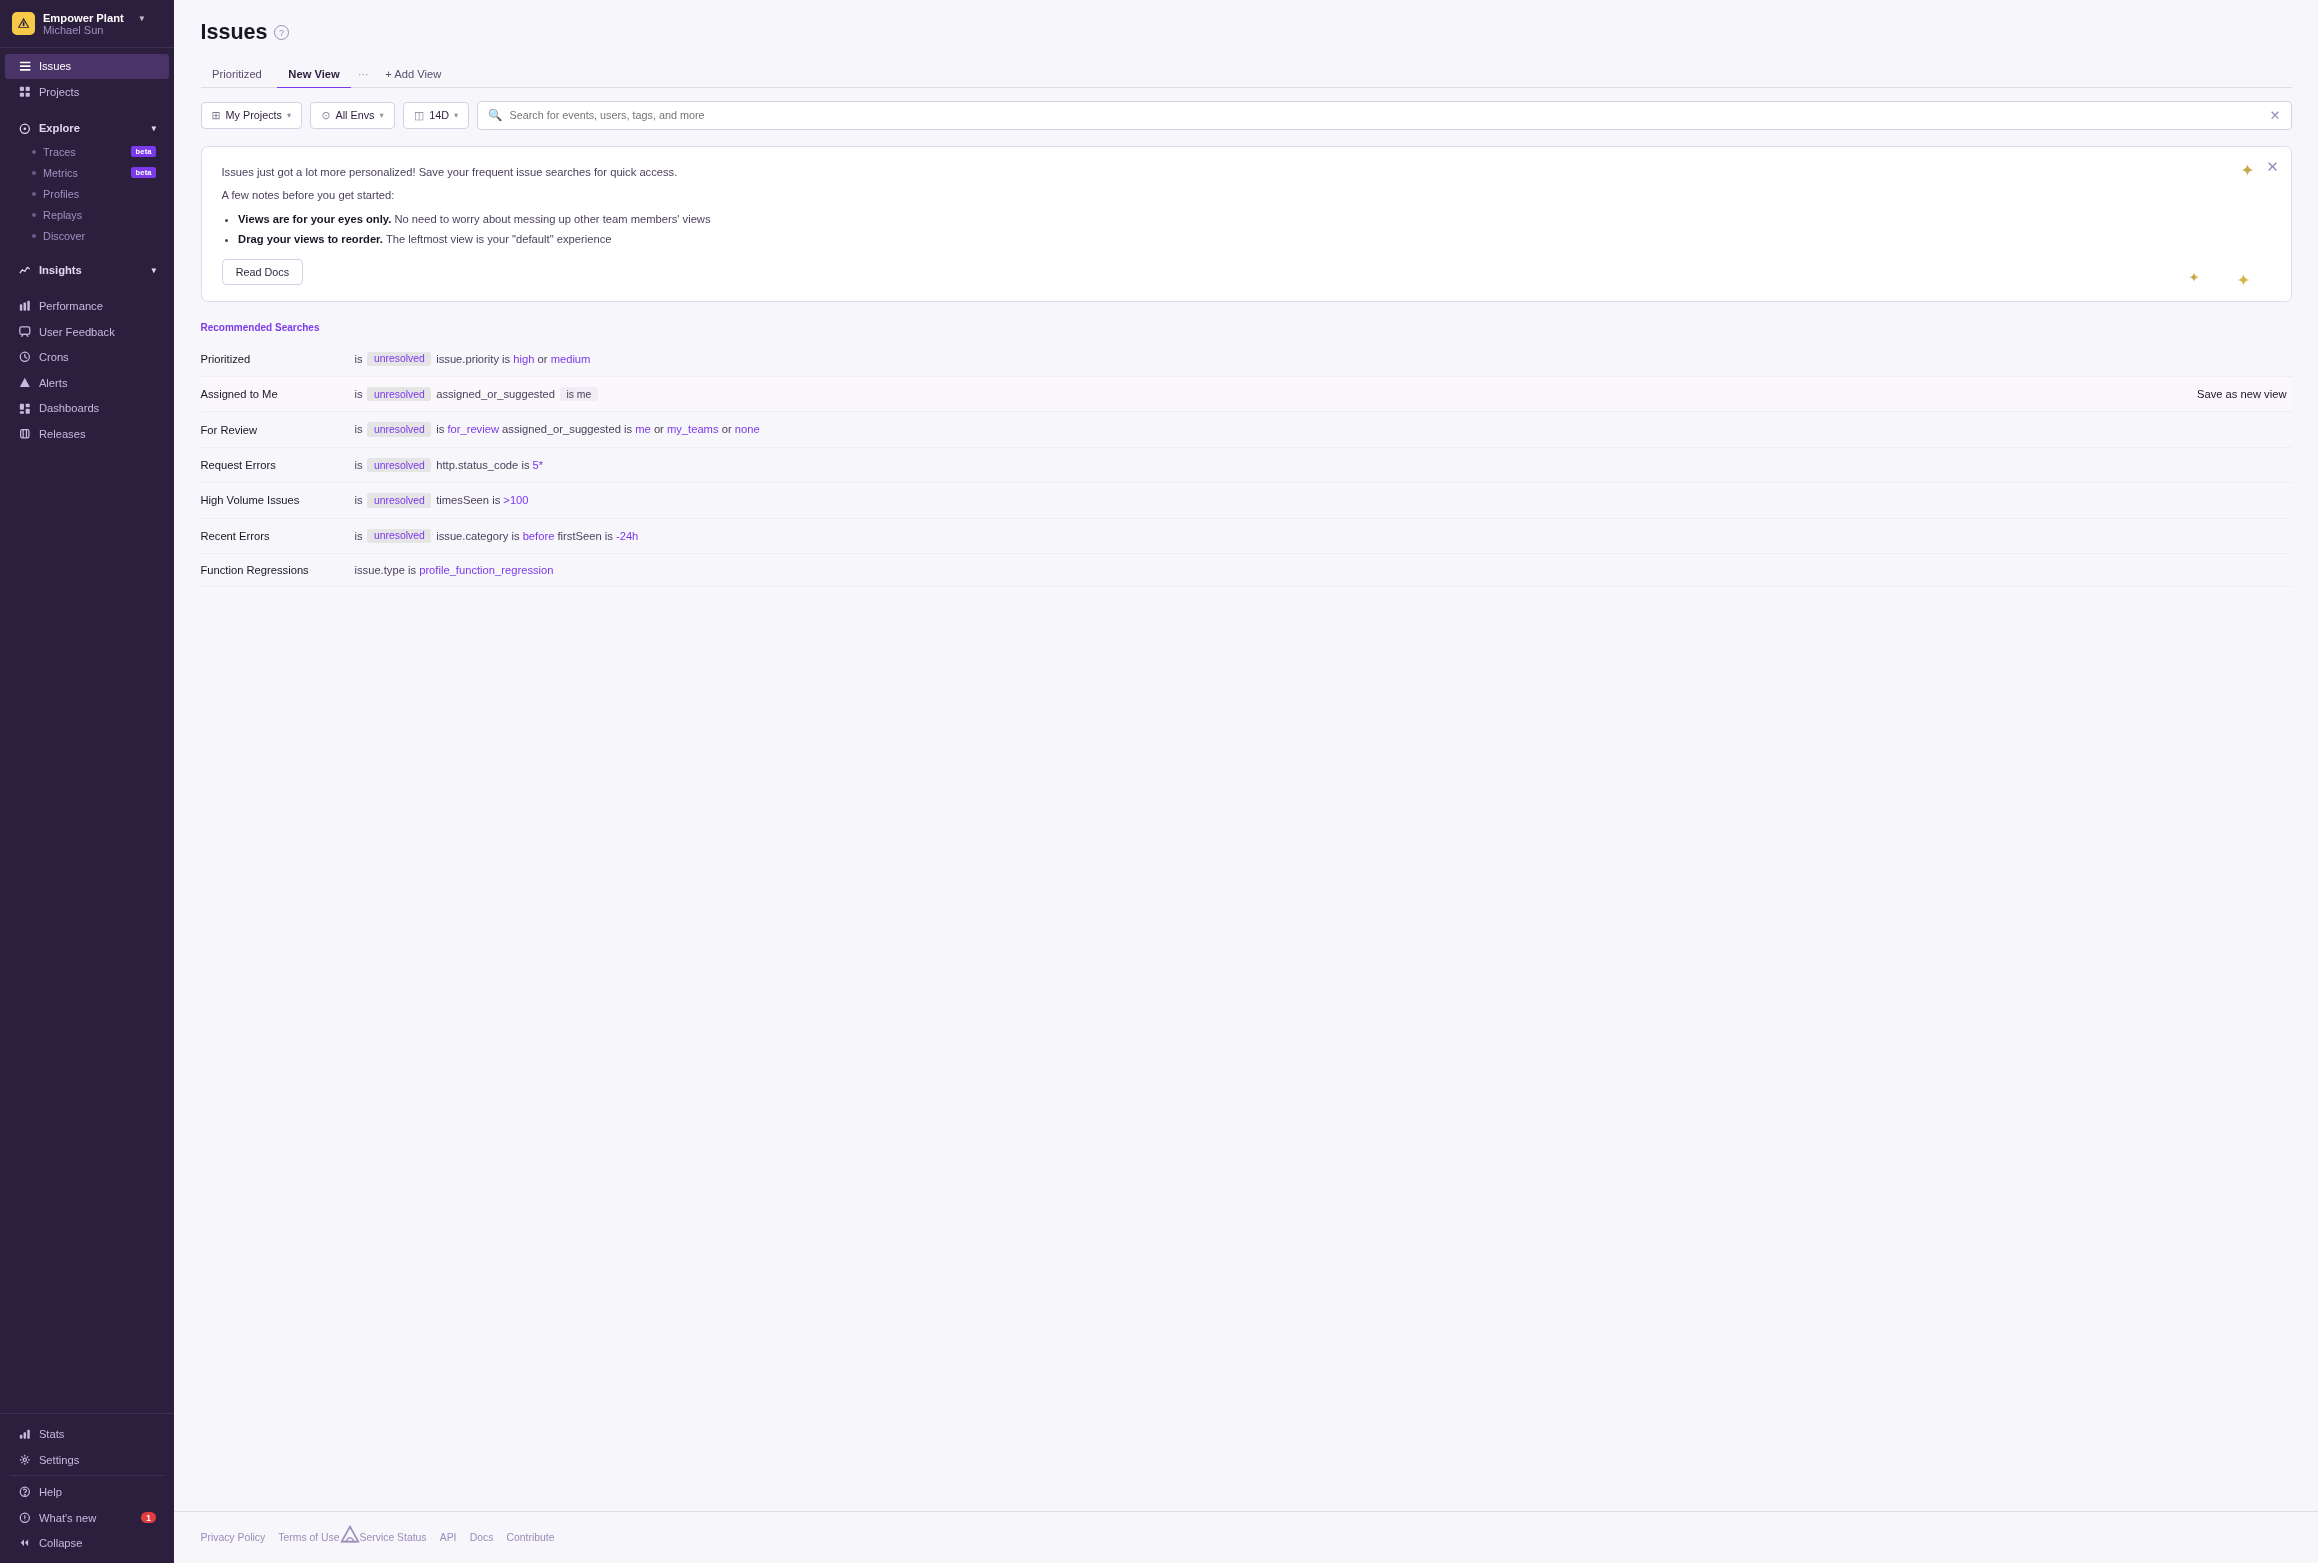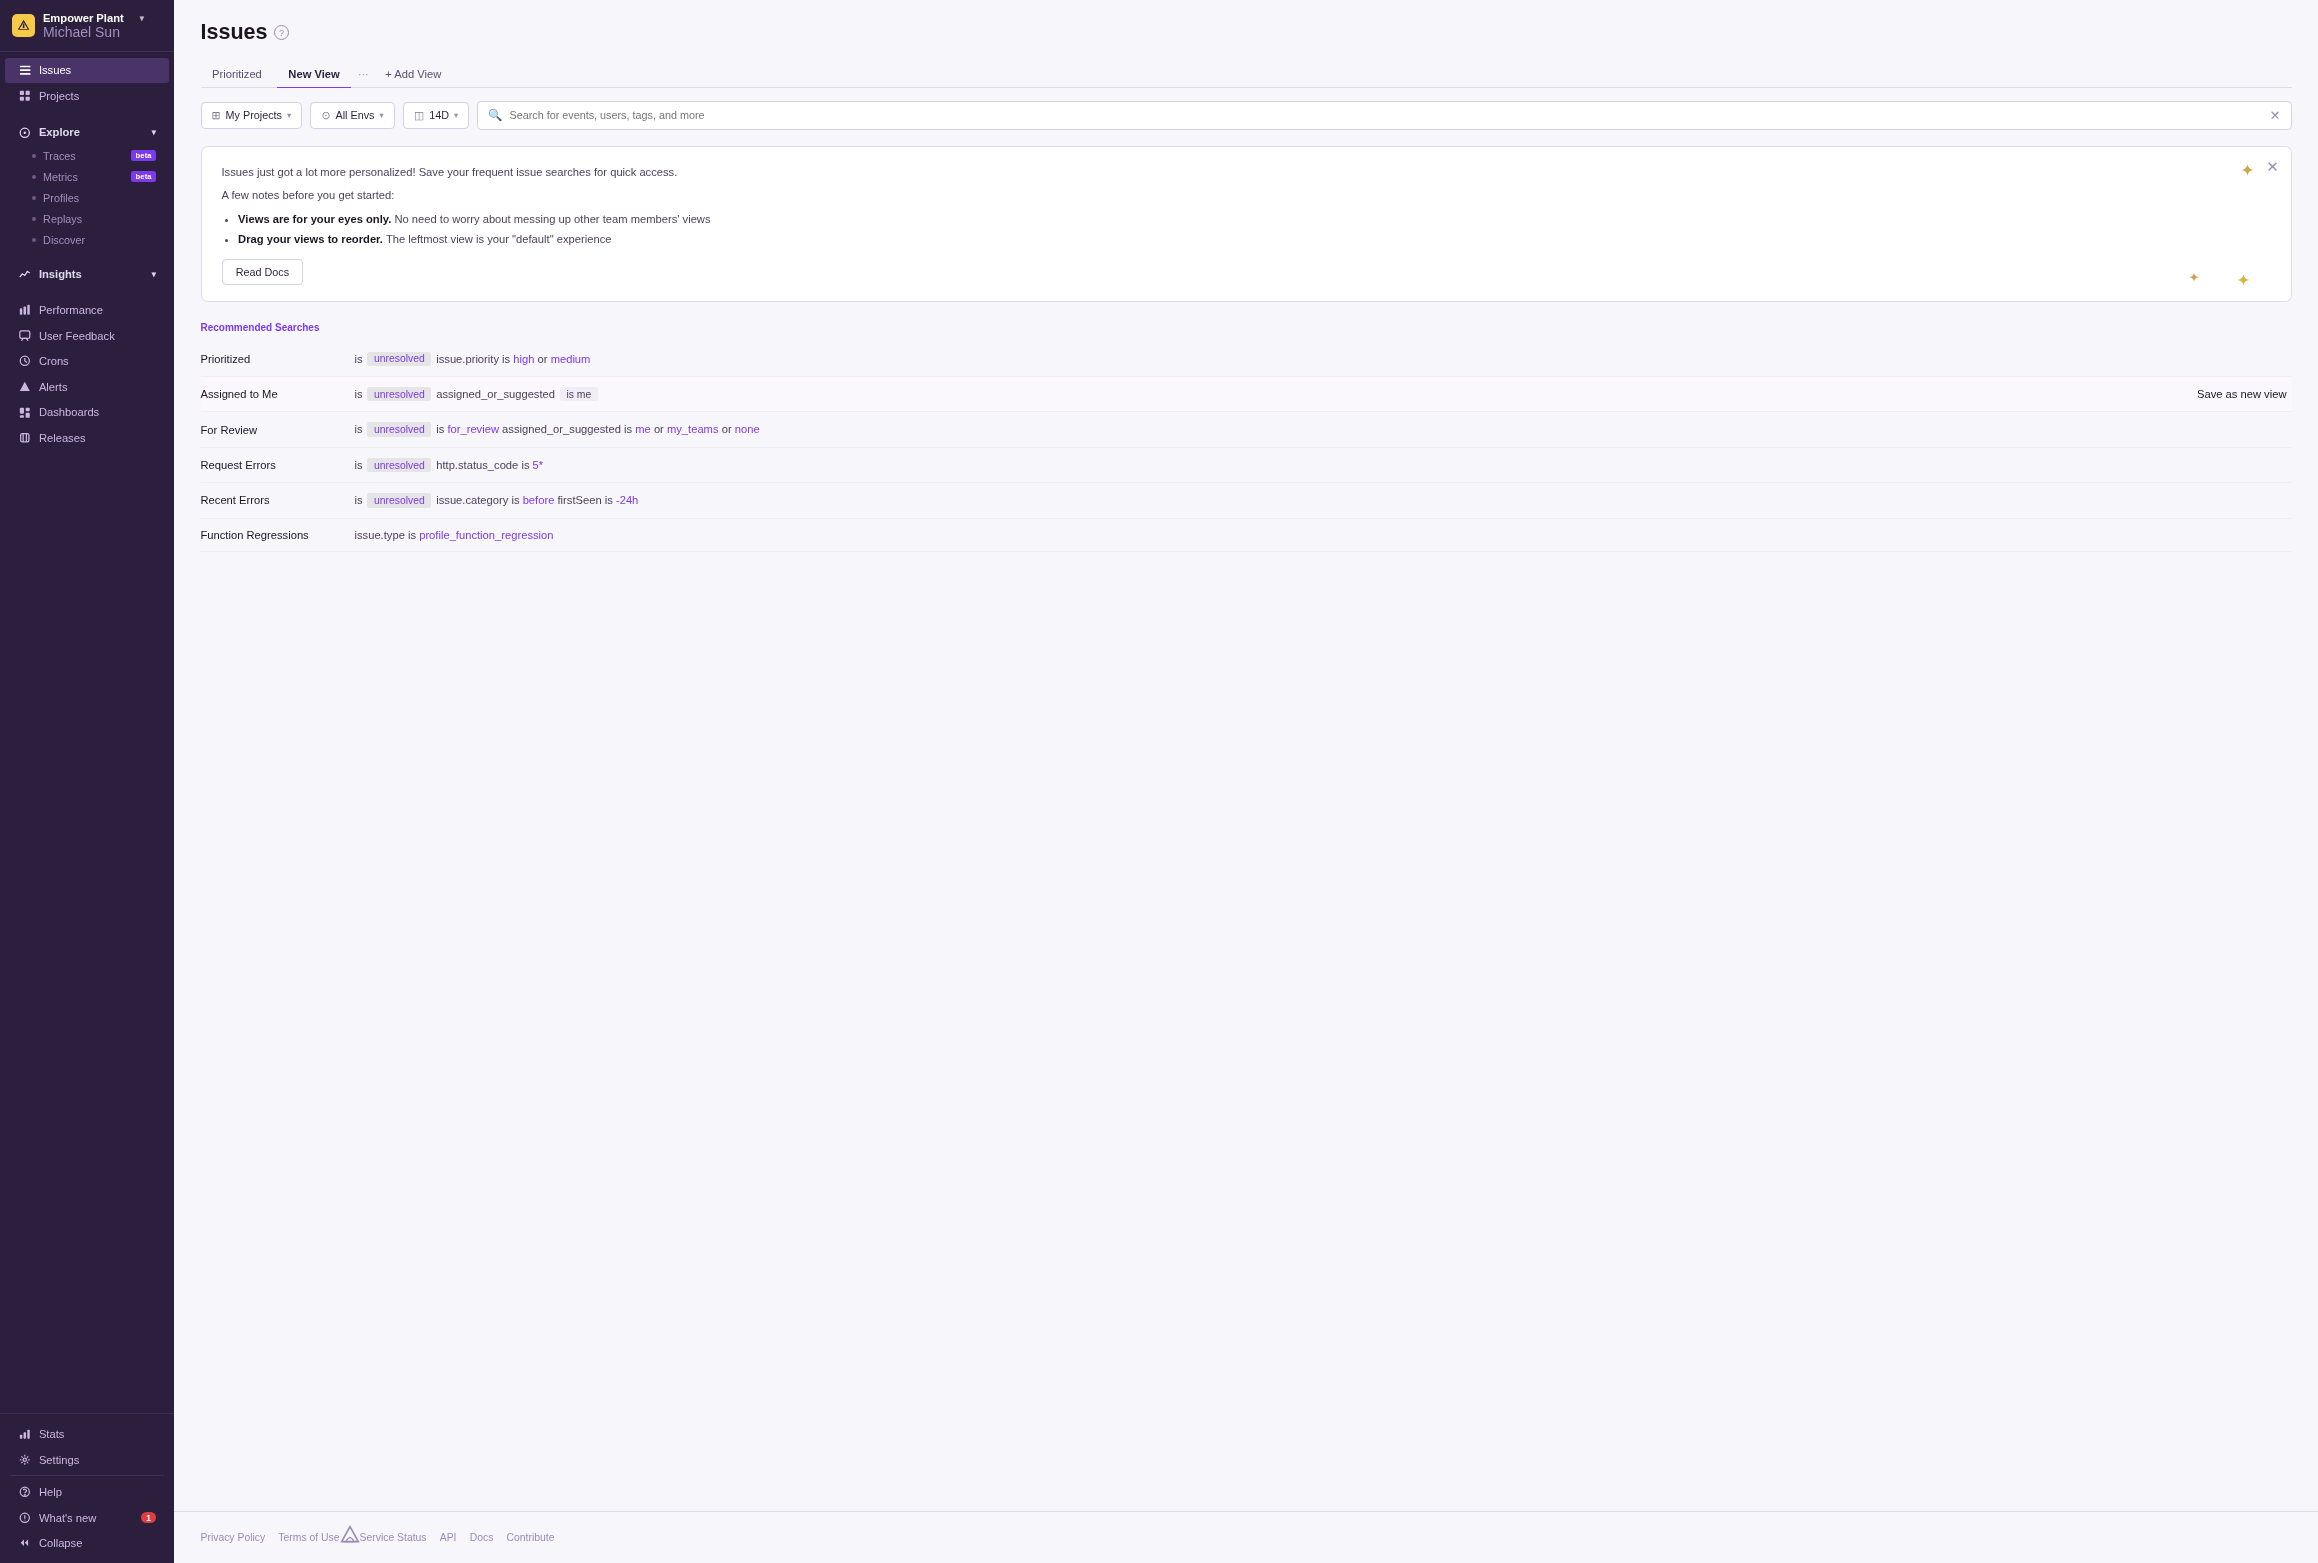--- a/index.html
+++ b/index.html
@@ -28,21 +28,21 @@
       width: 23px; height: 23px;
       background: #f7c948;
       border-radius: 5px;
       display: flex; align-items: center; justify-content: center;
       flex-shrink: 0;
     }
     .sidebar-logo svg { width: 13.2px; height: 13.2px; }
     .sidebar-org { display: flex; flex-direction: column; }
     .sidebar-org-name { color: #fff; font-weight: 600; font-size: 11.2px; display: flex; align-items: center; gap: 16px; }
     .sidebar-org-name .chevron { font-size: 8.3px; opacity: 0.7; }
-    .sidebar-user { color: #a090c0; font-size: 14px; }
+    .sidebar-user { color: #a090c0; font-size: 11px; }
 
     .sidebar-section { padding: 5px 0; }
     .sidebar-item {
       display: flex; align-items: center; gap: 7.5px;
       padding: 5.8px 13.2px;
       cursor: pointer;
       color: #c8b8e0;
       border-radius: 3.3px;
       margin: 0.8px 5px;
       font-size: 11.2px;
@@ -626,20 +626,31 @@
             <td>
               <span class="text-muted">is </span>
               <span class="tag-pill tag-purple">unresolved</span>
               <span class="text-muted"> http.status_code </span>
               <span class="text-muted">is </span>
               <span class="text-purple">5*</span>
             </td>
             <td class="save-action"></td>
           </tr>
 
+          <tr class="search-row">
+            <td>High Volume Issues</td>
+            <td>
+              <span class="text-muted">is </span>
+              <span class="tag-pill tag-purple">unresolved</span>
+              <span class="text-muted"> timesSeen </span>
+              <span class="text-muted">is </span>
+              <span class="text-purple">&gt;100</span>
+            </td>
+            <td class="save-action"></td>
+          </tr>
 
           <tr class="search-row">
             <td>Recent Errors</td>
             <td>
               <span class="text-muted">is </span>
               <span class="tag-pill tag-purple">unresolved</span>
               <span class="text-muted"> issue.category </span>
               <span class="text-muted">is </span>
               <span class="text-purple">before</span>
               <span class="text-muted"> firstSeen </span>

